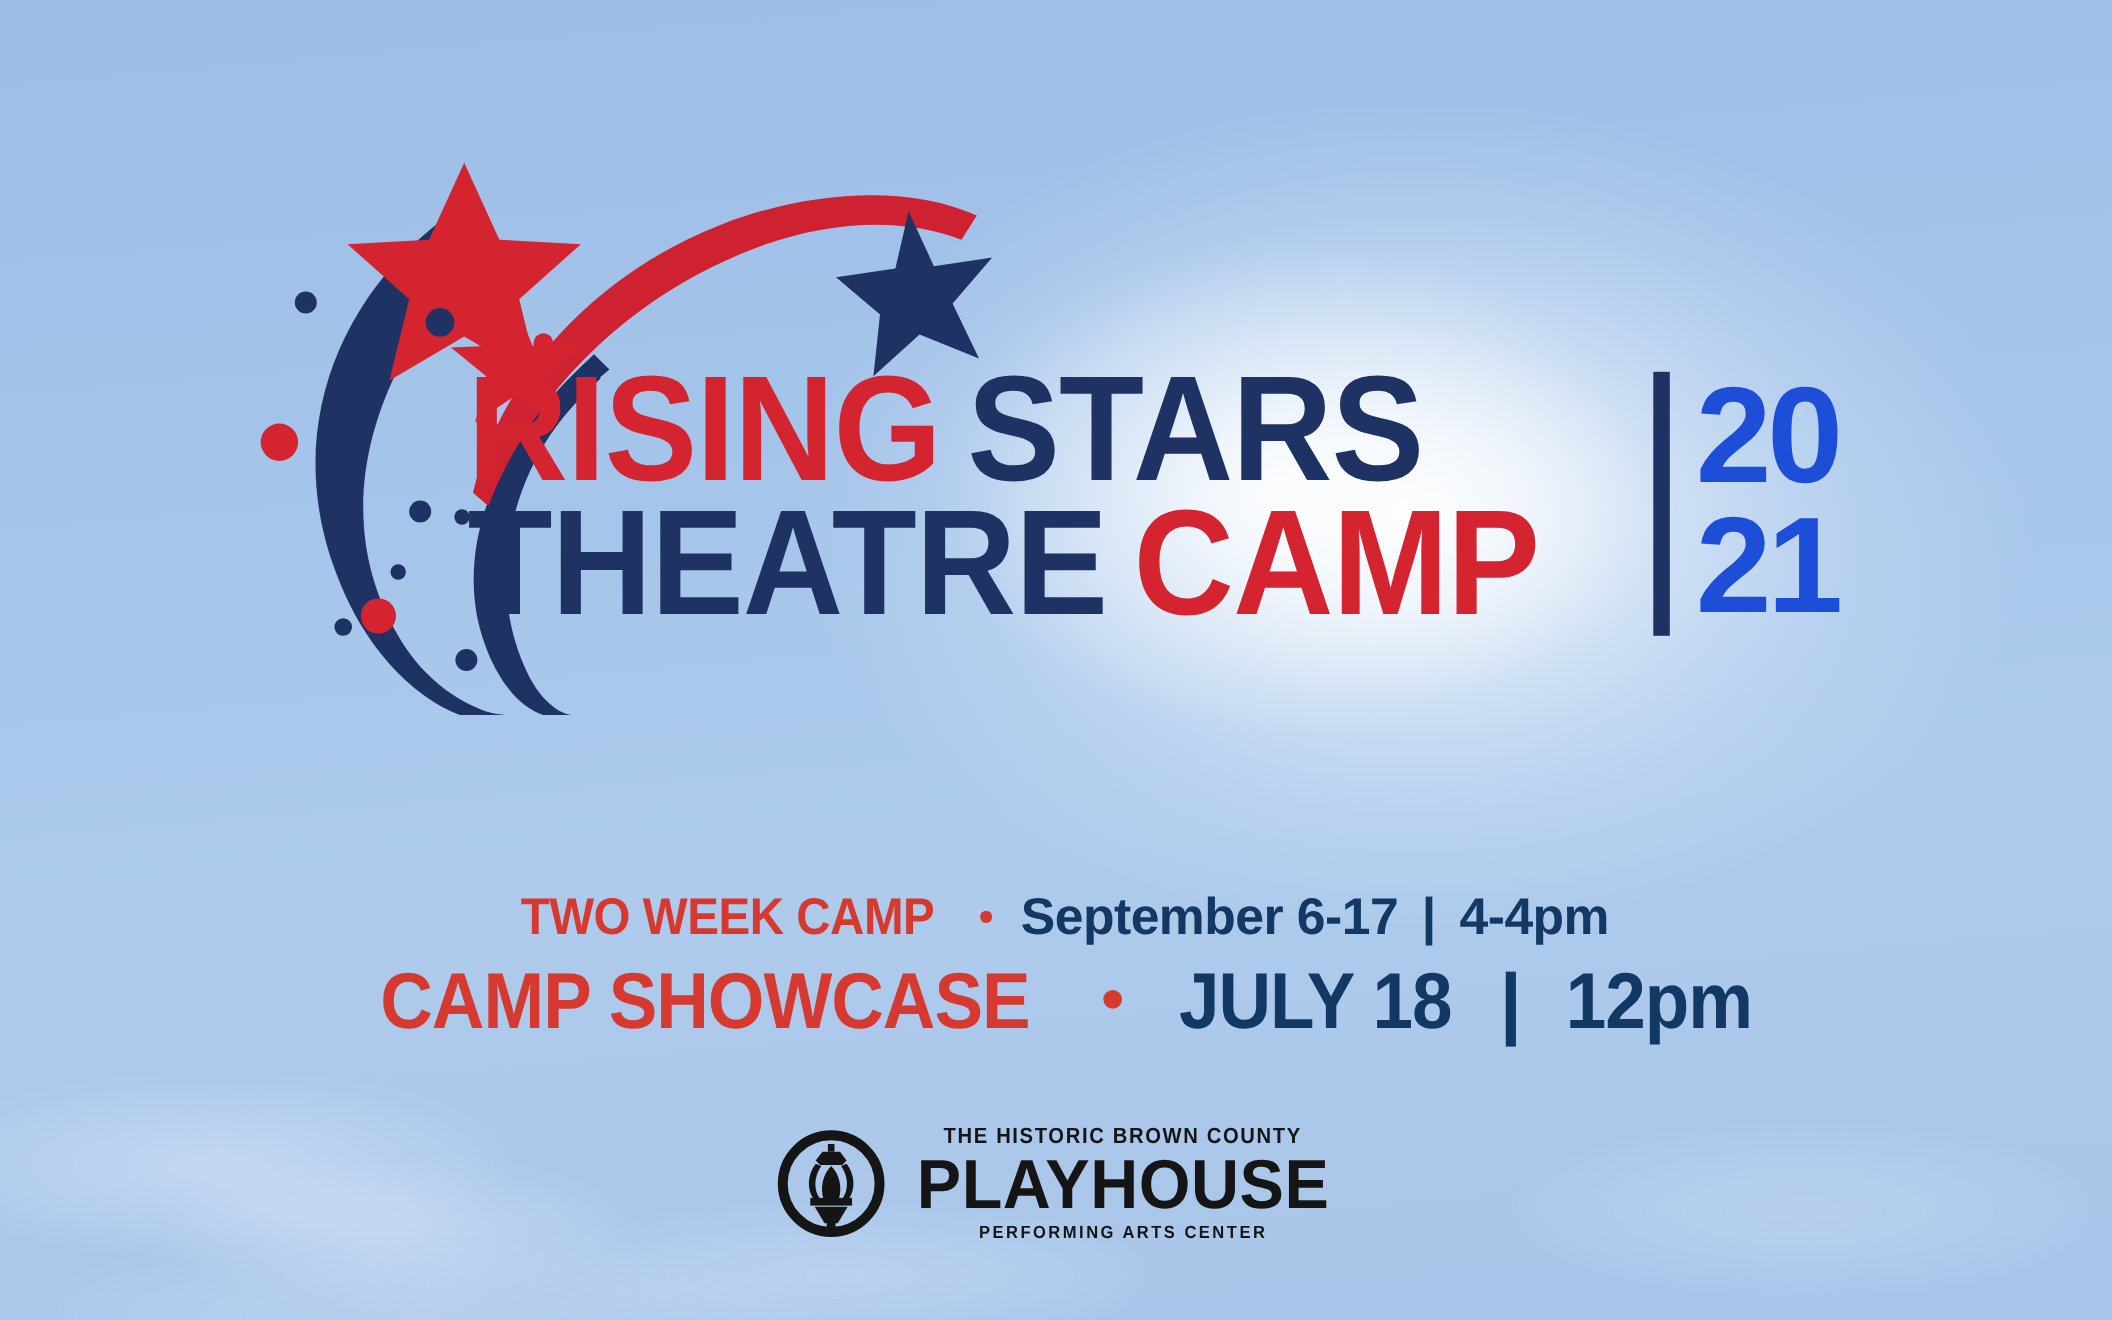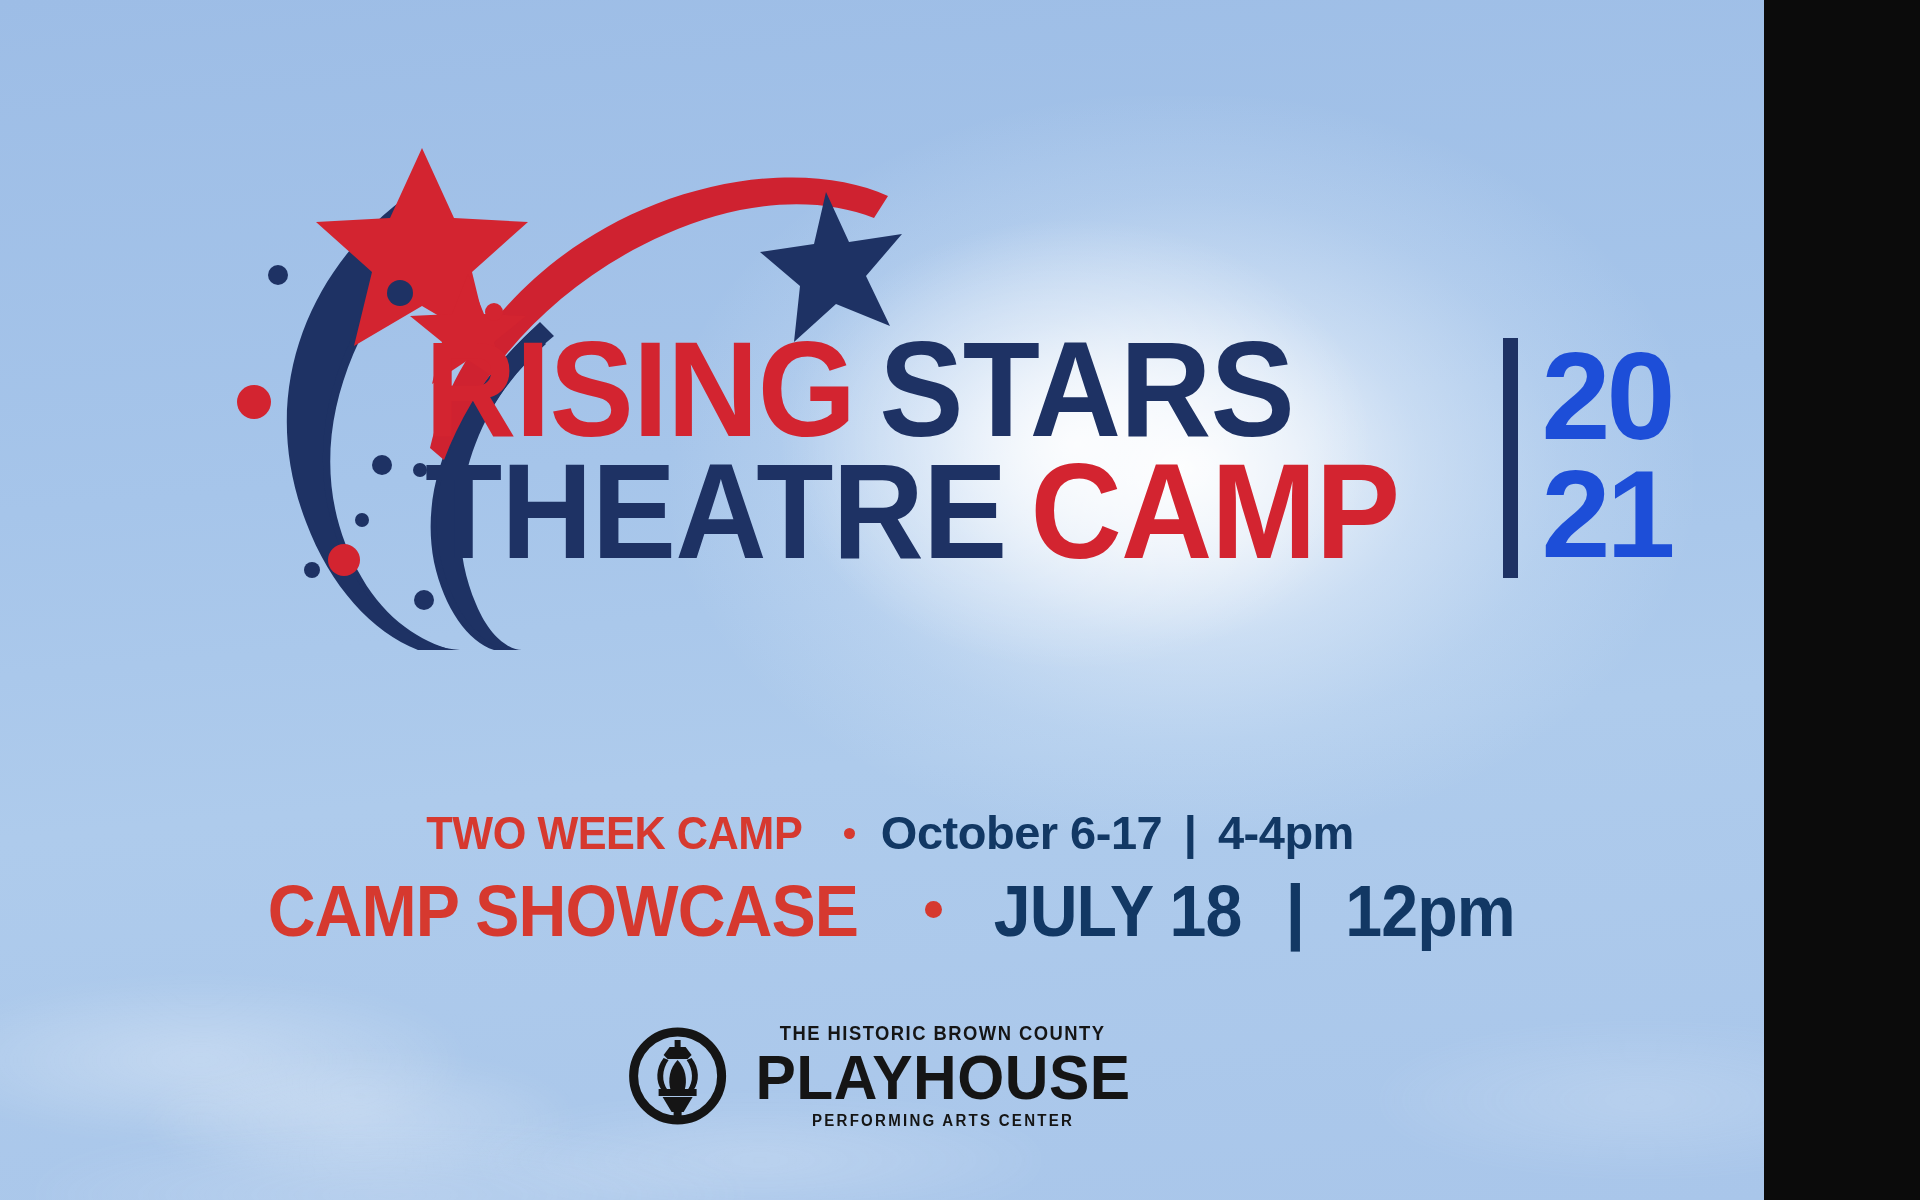--- a/index.html
+++ b/index.html
@@ -2,21 +2,21 @@
 <html><head>
 <meta charset="utf-8">
 <style>
   html, body {
     margin: 0;
     padding: 0;
     background: #0b0b0b;
   }
   #poster {
     position: relative;
-    width: 1764px;
+    width: 1920px;
     height: 1200px;
     overflow: hidden;
     font-family: "Liberation Sans", sans-serif;
     background: #a6c4e9;
   }
 
   
   .sky-base {
     position: absolute;
     inset: 0;
@@ -290,21 +290,21 @@
         <span>21</span>
       </div>
     </div>
   </div>
 
   <div class="info">
 
     <div class="info-line-1">
       <span class="t-red cond">TWO WEEK CAMP</span>
       <span class="dot-sep"></span>
-      <span class="t-navy">October 6-17</span>
+      <span class="t-navy">September 6-17</span>
       <span class="pipe">|</span>
       <span class="t-navy">4-4pm</span>
     </div>
 
     <div class="info-line-2">
       <span class="t-red cond">CAMP SHOWCASE</span>
       <span class="dot-sep"></span>
       <span class="t-navy cond">JULY 18</span>
       <span class="pipe">|</span>
       <span class="t-navy cond">12pm</span>

